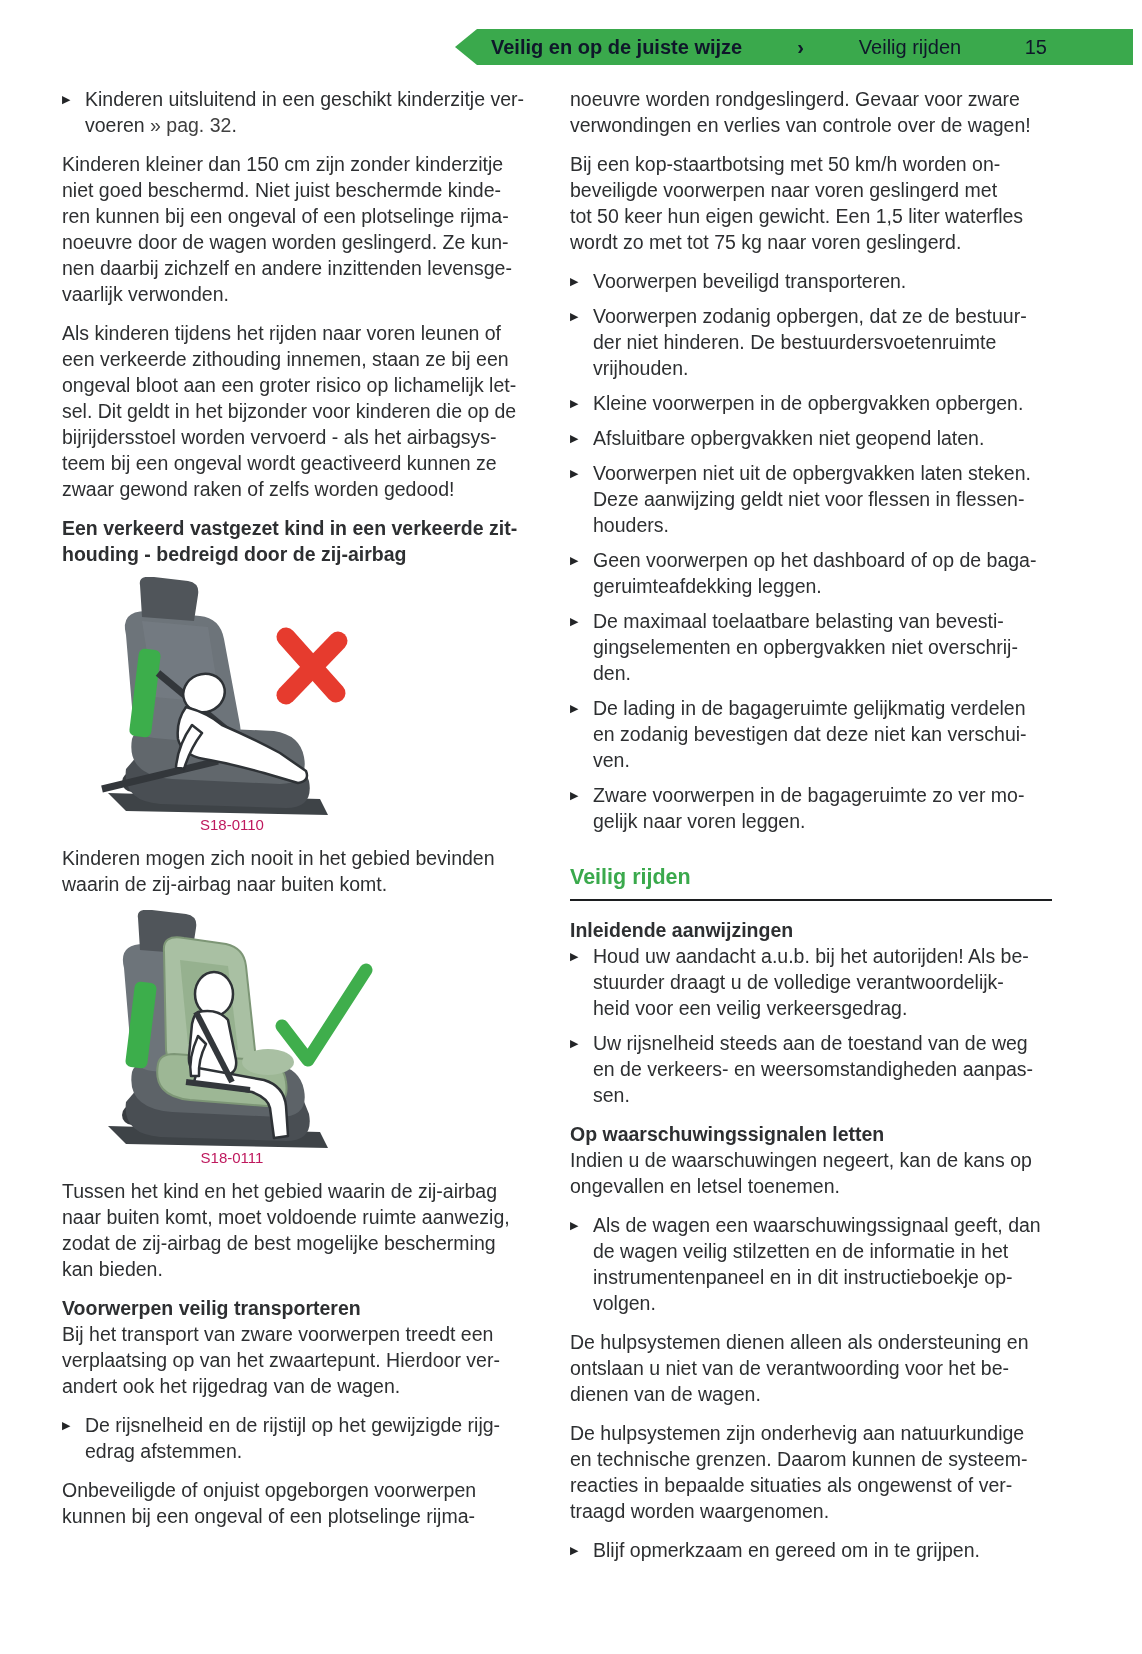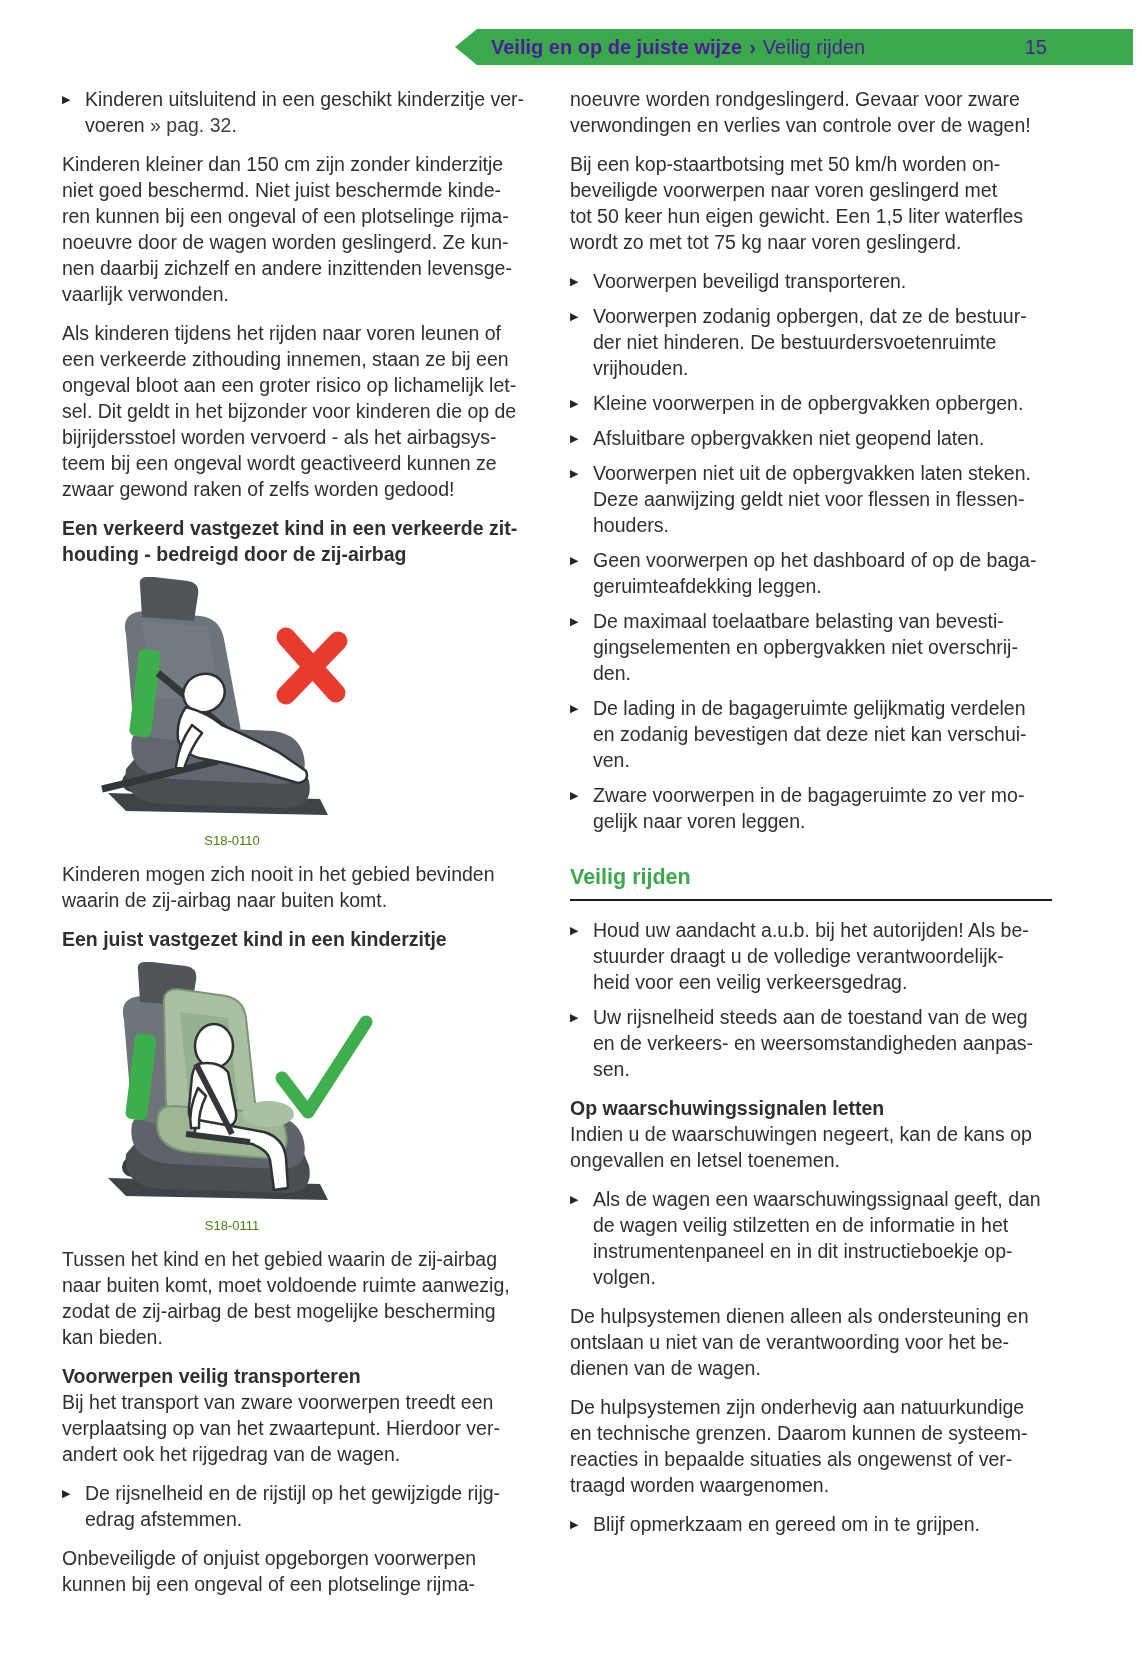--- a/index.html
+++ b/index.html
@@ -6,24 +6,24 @@
   html, body { background: #ffffff; }
   body {
     width: 1142px; height: 1654px; position: relative;
     font-family: "Liberation Sans", sans-serif;
     color: #2d2f31; overflow: hidden;
   }
 
   
   .page-header {
     position: absolute; top: 29px; left: 455px; right: 9px; height: 36px;
-    background: #3aa94c; color: #4c1d95;
+    background: #3aa94c; color: #0f172a;
     clip-path: polygon(22px 0, 100% 0, 100% 100%, 22px 100%, 0 50%);
     display: flex; align-items: center;
-    font-size: 20px; padding-left: 36px;
+    font-size: 20px; padding-left: 36px; gap: 48px;
   }
   .crumb-bold { font-weight: 700; }
   .crumb-sep  { font-weight: 700; margin: 0 7px; }
   .crumb-reg  { font-weight: 400; }
   .page-num   { position: absolute; right: 86px; font-weight: 400; }
 
   
   .col {
     position: absolute; top: 86px;
     font-size: 19.5px; line-height: 26px;
@@ -49,22 +49,22 @@
   .section-block { margin-top: 30px; margin-bottom: 16px; }
   .section-title {
     color: #3aa94c; font-weight: 700; font-size: 21.5px;
     padding-bottom: 9px; border-bottom: 2.5px solid #1c1e20;
   }
 
   
   .figure { margin: 10px 0 12px 0; width: 100%; }
   .figure svg { display: block; margin-left: 6px; }
   .fig-caption {
-    font-size: 13px; line-height: 16px; color: #4d7c0f;
-    text-align: center; width: 340px; margin-top: 18px;
+    font-size: 15px; line-height: 16px; color: #be185d;
+    text-align: center; width: 340px; margin-top: 2px;
   }
 </style>
 </head>
 <body>
 
 <div class="page-header">
   <span class="crumb-bold">Veilig en op de juiste wijze</span>
   <span class="crumb-sep">›</span>
   <span class="crumb-reg">Veilig rijden</span>
   <span class="page-num">15</span>
@@ -118,21 +118,20 @@
         <path d="M218,60 L268,116"></path>
         <path d="M270,64 L218,118"></path>
       </g>
     </svg>
     <div class="fig-caption">S18-0110</div>
   </div>
 
   <p class="para">Kinderen mogen zich nooit in het gebied bevinden
 waarin de zij-airbag naar buiten komt.</p>
 
-  <div class="heading">Een juist vastgezet kind in een kinderzitje</div>
 
   <div class="figure">
     <svg width="340" height="238" viewBox="0 0 340 238">
       <g>
         <path d="M40,216 L252,222 L260,238 L58,234 Z" fill="#3e4347"></path>
         <circle cx="64" cy="205" r="10" fill="#393d41"></circle>
         <path d="M58,192 Q54,224 92,227 L218,231 Q246,231 241,204 L233,184 L70,178 Z" fill="#494e53"></path>
         <path d="M64,162 Q58,198 104,202 L212,207 Q241,207 236,180 Q232,158 206,154 L92,149 Q68,149 64,162 Z" fill="#5d6368"></path>
         <path d="M56,58 Q50,34 76,34 L130,39 Q150,41 154,62 L170,148 Q174,168 150,167 L84,161 Q66,159 63,142 Z" fill="#6d747a"></path>
         <path d="M70,8 Q68,-2 84,0 L118,4 Q130,6 128,18 L124,44 L72,40 Z" fill="#50555a"></path>
@@ -230,20 +229,21 @@
   <div class="bullet">
     <span class="marker">▶</span>
     <span class="btext">Zware voorwerpen in de bagageruimte zo ver mo-
 gelijk naar voren leggen.</span>
   </div>
 
   <div class="section-block">
     <div class="section-title">Veilig rijden</div>
   </div>
 
+  <div class="heading" style="margin-top:0;">Inleidende aanwijzingen</div>
 
   <div class="bullet">
     <span class="marker">▶</span>
     <span class="btext">Houd uw aandacht a.u.b. bij het autorijden! Als be-
 stuurder draagt u de volledige verantwoordelijk-
 heid voor een veilig verkeersgedrag.</span>
   </div>
   <div class="bullet mb13">
     <span class="marker">▶</span>
     <span class="btext">Uw rijsnelheid steeds aan de toestand van de weg

